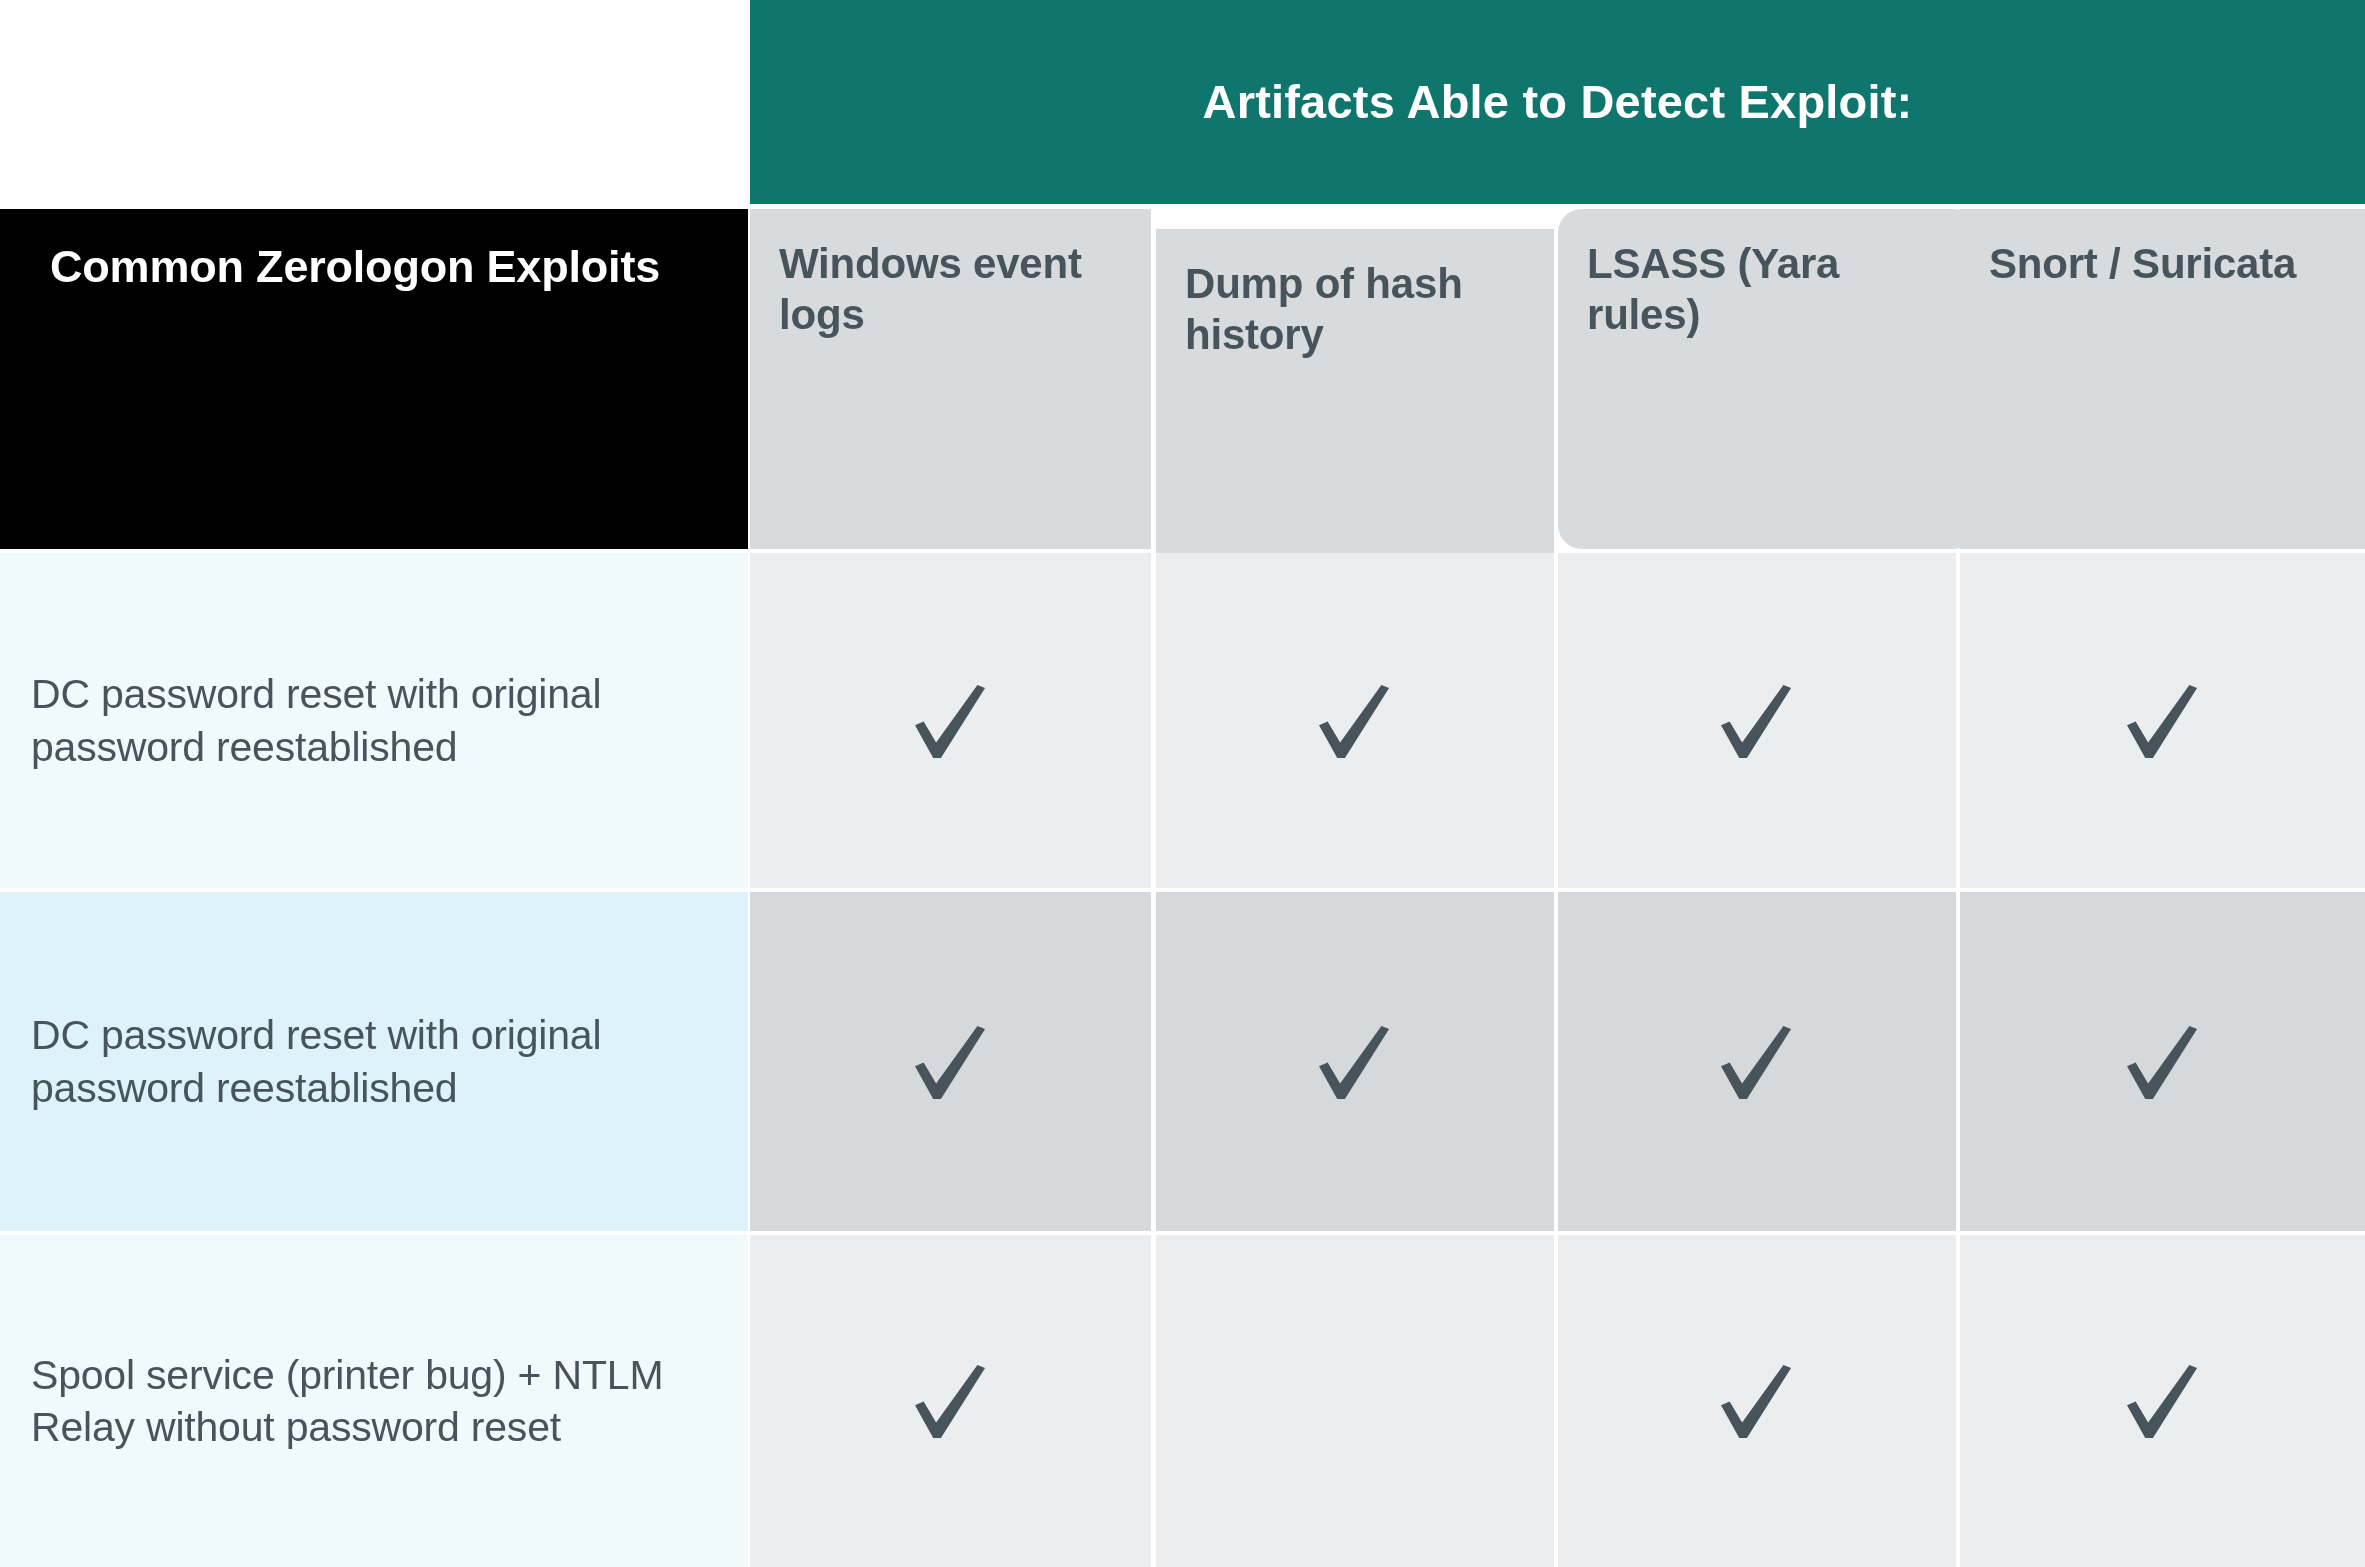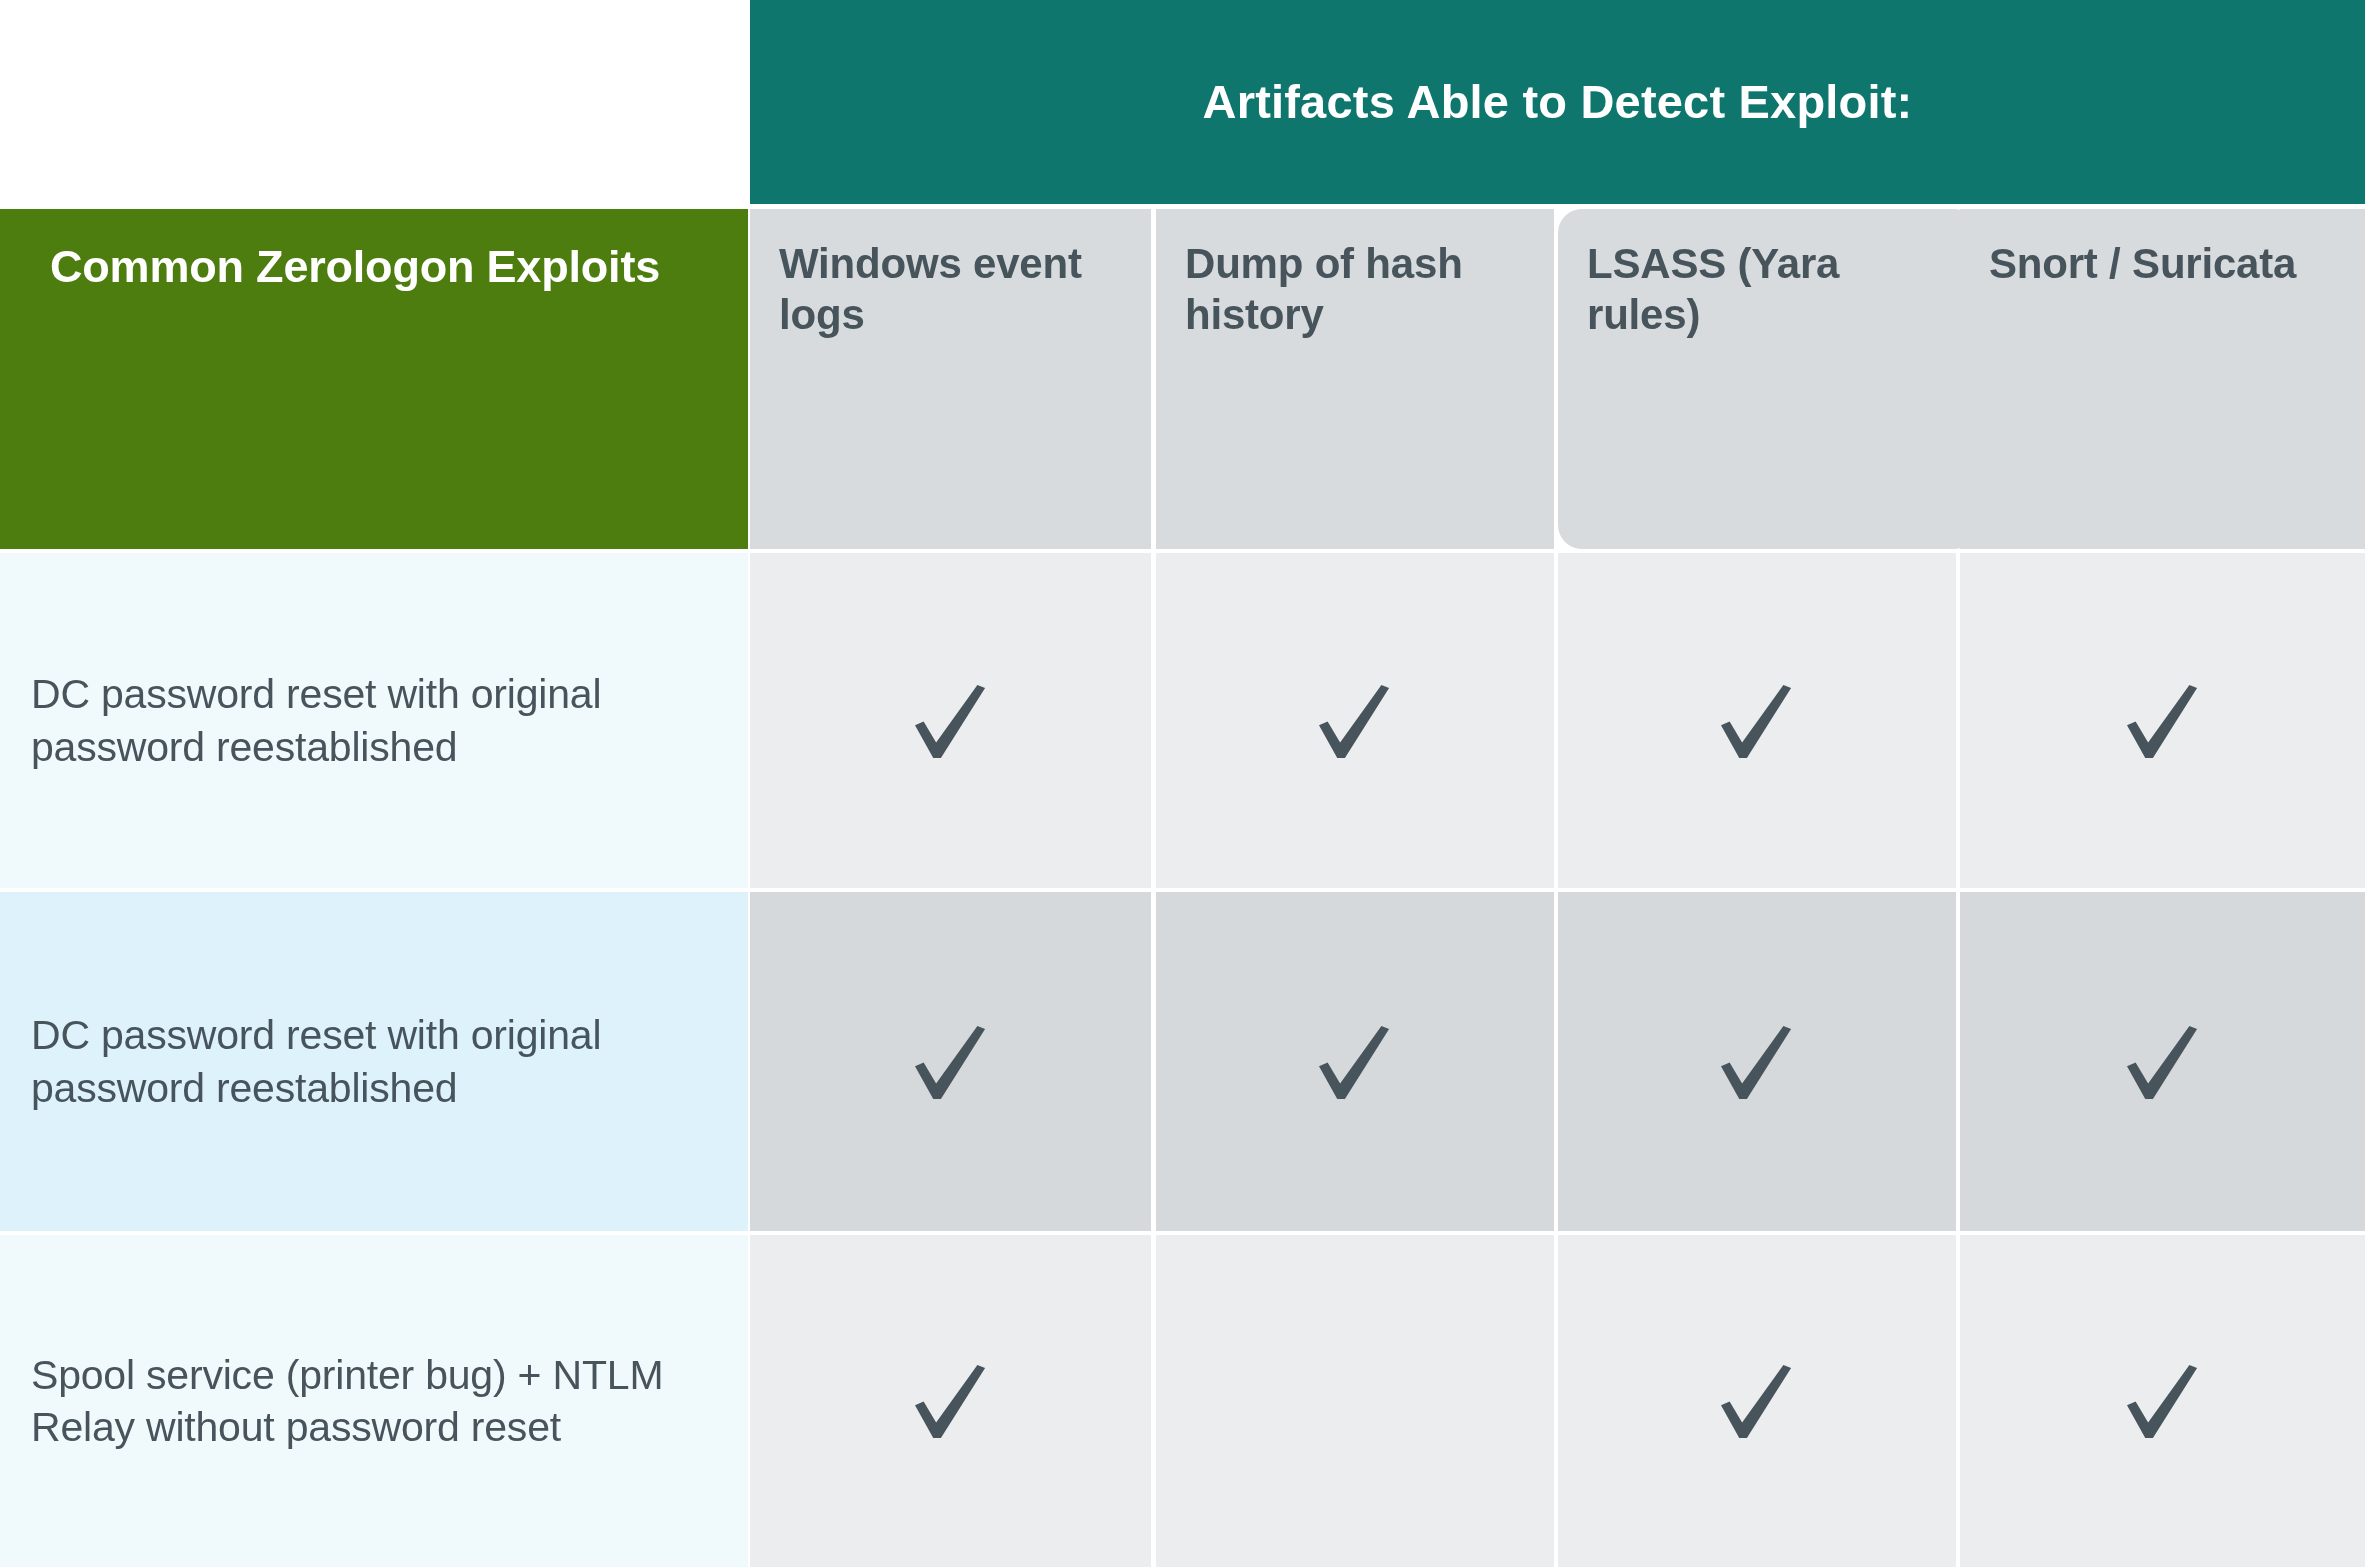--- a/index.html
+++ b/index.html
@@ -62,21 +62,21 @@
     top: 209px;
     width: 2366px;
     height: 340px;
   }
   .hdr-label {
     position: absolute;
     left: 0;
     top: 0;
     width: 748px;
     height: 340px;
-    background: #4d7c0f;
+    background: #000000;
     box-sizing: border-box;
     padding: 31px 42px 0 50px;
   }
   .hdr-label-text {
     color: #ffffff;
     font-size: 45px;
     font-weight: bold;
     line-height: 1.18;
     letter-spacing: -0.2px;
   }
@@ -154,21 +154,21 @@
     <div class="banner-title">Artifacts Able to Detect Exploit:</div>
   </div>
 
   <div class="hdr-row">
     <div class="hdr-label">
       <div class="hdr-label-text">Common Zerologon Exploits</div>
     </div>
     <div class="hdr-cell" style="left: 750px; width: 401px;">
       <div class="hdr-cell-text">Windows event logs</div>
     </div>
-    <div class="hdr-cell" style="left: 1156px; width: 398px;">
+    <div class="hdr-cell" style="left: 1156px; width: 398px; margin-top: 20px;">
       <div class="hdr-cell-text">Dump of hash history</div>
     </div>
     <div class="hdr-cell" style="left: 1558px; width: 420px; border-radius: 24px;">
       <div class="hdr-cell-text">LSASS (Yara rules)</div>
     </div>
     <div class="hdr-cell" style="left: 1960px; width: 405px;">
       <div class="hdr-cell-text">Snort / Suricata</div>
     </div>
   </div>
 

